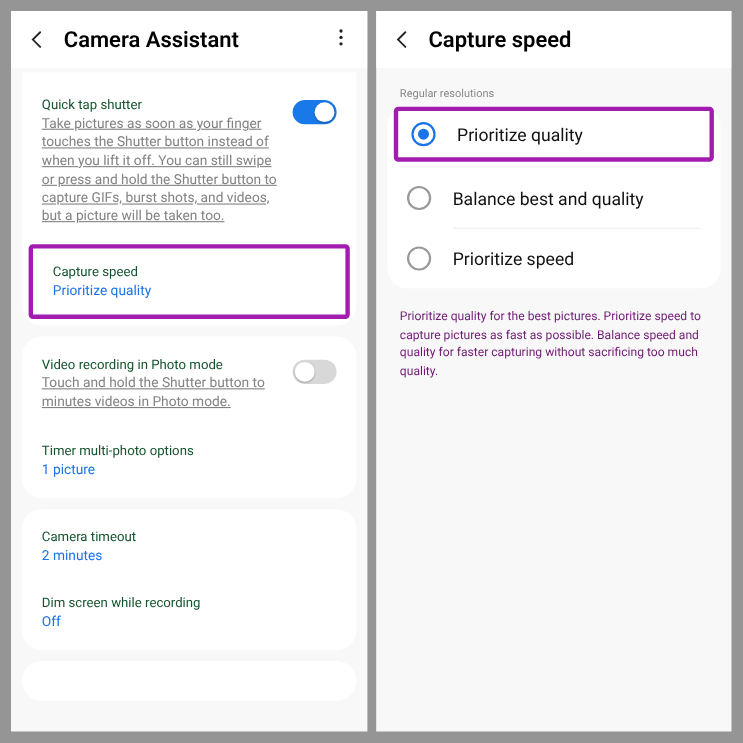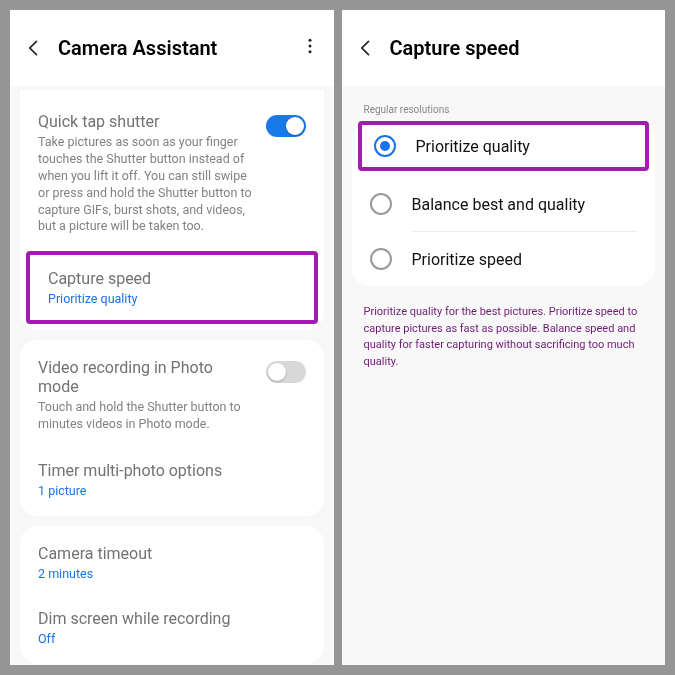--- a/index.html
+++ b/index.html
@@ -14,21 +14,21 @@
     }
     .phone {
       flex: 1;
       background: #f8f8f8;
       overflow: hidden;
       display: flex;
       flex-direction: column;
     }
     .titlebar {
       background: #fff;
-      padding: 26px 12px;
+      padding: 14px 12px;
       display: flex;
       align-items: center;
     }
     .back-icon {
       width: 24px; height: 24px;
       display: inline-flex;
       align-items: center;
       justify-content: center;
     }
     .title {
@@ -54,28 +54,29 @@
       padding: 4px 0;
     }
     .card.notop { border-top-left-radius:0; border-top-right-radius:0; }
     .item {
       padding: 14px 18px;
       display: flex;
       align-items: flex-start;
     }
     .item-texts { flex: 1; min-width: 0; }
     .item-title {
-      font-size: 16px;
-      color: #737373;
+      font-size: 12px;
+      color: #14532d;
       margin-bottom: 3px;
     }
     .item-desc {
       font-size: 12.5px;
       color: #828282;
       line-height: 1.35;
+      text-decoration: underline;
     }
     .item-value {
       font-size: 12.5px;
       color: #1a73e8;
       margin-top: 2px;
     }
     .switch {
       width: 40px; height: 22px;
       border-radius: 11px;
       background: #d8d8d8;

